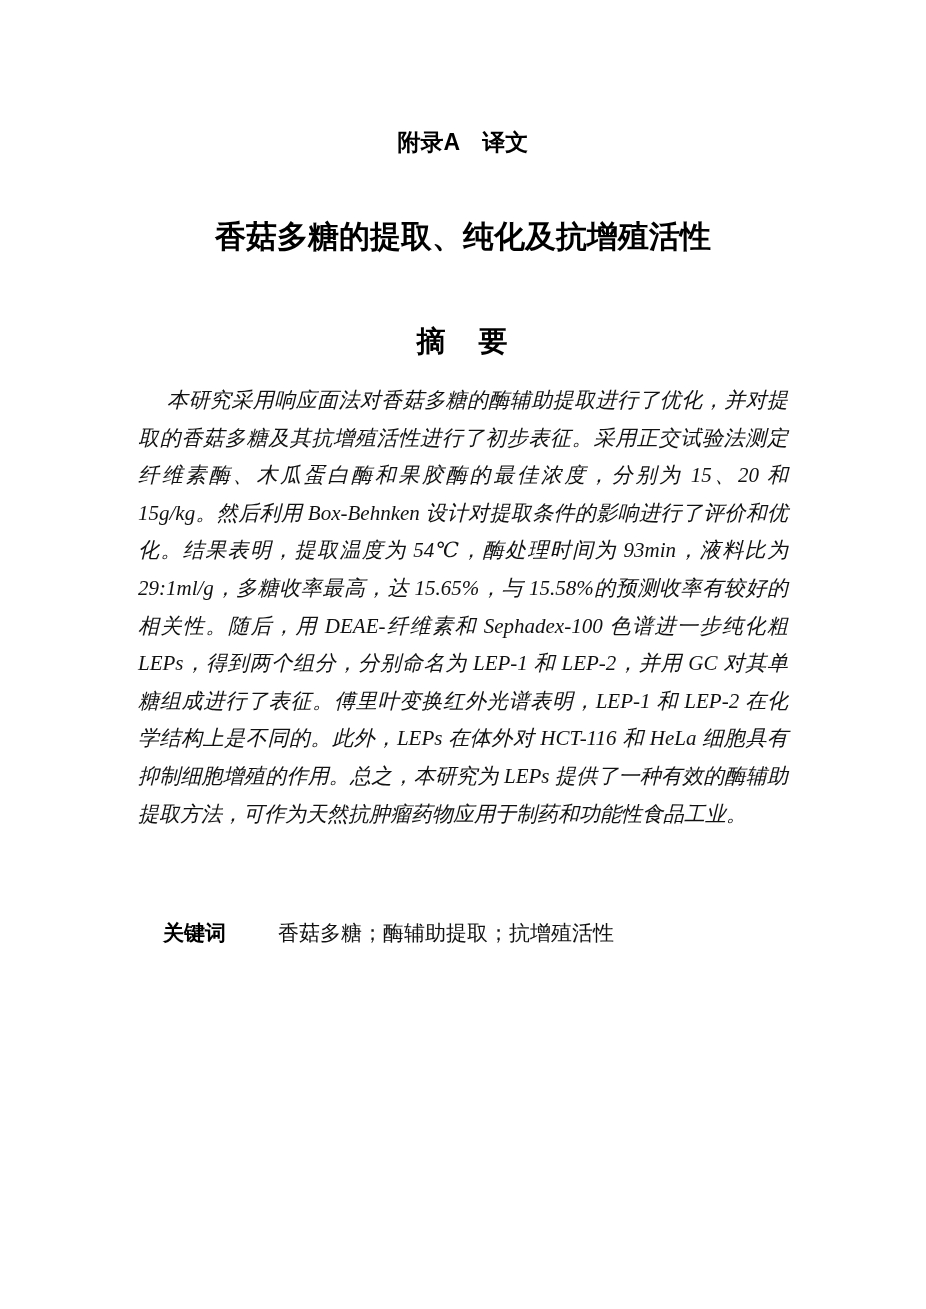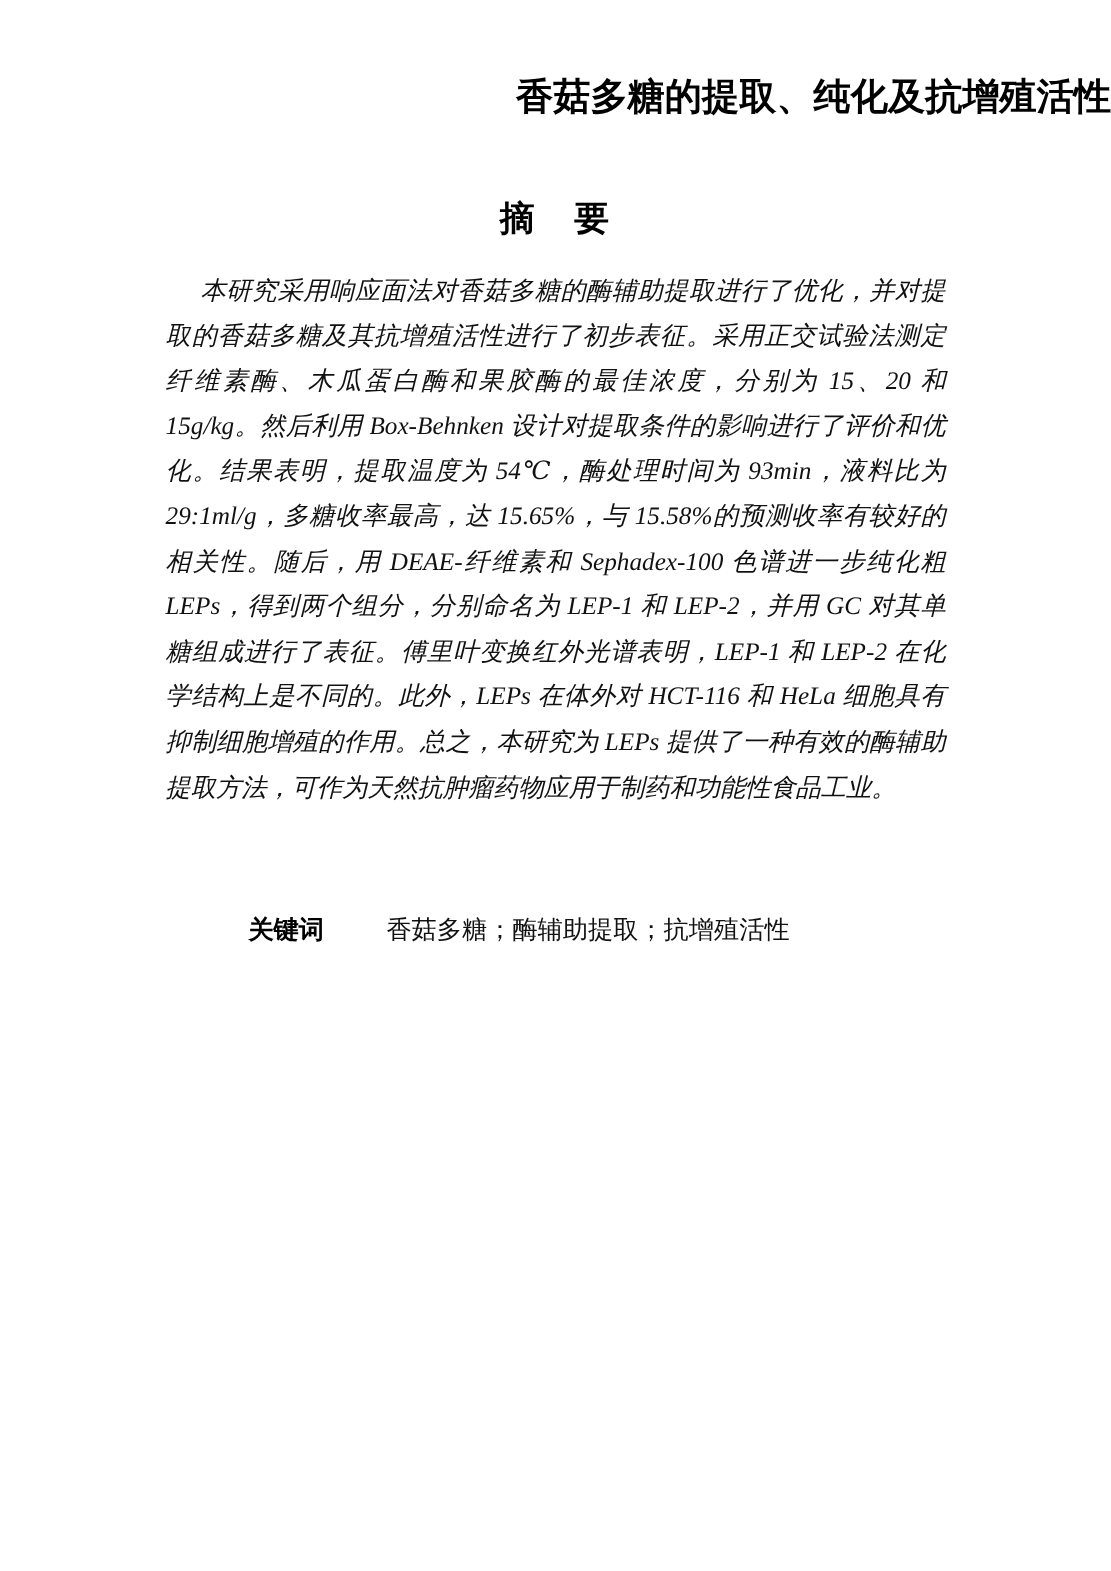--- a/index.html
+++ b/index.html
@@ -21,22 +21,22 @@
     padding-top: 126px;
     text-align: center;
     font-family: "Liberation Sans", "DejaVu Sans", sans-serif;
     font-weight: bold;
     font-size: 23px;
     line-height: 32px;
     color: #000000;
   }
   .doc-title {
     margin: 60px 0 0 0;
-    text-align: right;
-    font-family: Liberation Serif, serif;
+    text-align: center;
+    font-family: Liberation Mono, monospace;
     font-weight: bold;
     font-size: 31px;
     line-height: 42px;
     color: #000000;
   }
   .abstract-heading {
     margin: 62px 0 0 0;
     text-align: center;
     font-family: "Liberation Sans", "DejaVu Sans", sans-serif;
     font-weight: bold;
@@ -61,33 +61,33 @@
     margin: 85px 0 0 163px;
     font-size: 21px;
     line-height: 30px;
     color: #111111;
   }
   .keywords-label {
     font-family: Liberation Mono, monospace;
     font-weight: bold;
     color: #000000;
     margin-right: 16px;
-    margin-left: 44px;
   }
   .keywords-text {
     font-family: "Liberation Serif", "DejaVu Serif", serif;
     font-weight: normal;
     margin-left: 36px;
   }
 </style>
 </head>
 <body>
 
 <div class="page">
 
+  <h2 class="appendix-heading">附录A　译文</h2>
 
   <h1 class="doc-title">香菇多糖的提取、纯化及抗增殖活性</h1>
 
   <h2 class="abstract-heading">摘　要</h2>
 
   <p class="abstract-paragraph">本研究采用响应面法对香菇多糖的酶辅助提取进行了优化，并对提取的香菇多糖及其抗增殖活性进行了初步表征。采用正交试验法测定纤维素酶、木瓜蛋白酶和果胶酶的最佳浓度，分别为 15、20 和 15g/kg。然后利用 Box-Behnken 设计对提取条件的影响进行了评价和优化。结果表明，提取温度为 54℃，酶处理时间为 93min，液料比为 29:1ml/g，多糖收率最高，达 15.65%，与 15.58%的预测收率有较好的相关性。随后，用 DEAE-纤维素和 Sephadex-100 色谱进一步纯化粗 LEPs，得到两个组分，分别命名为 LEP-1 和 LEP-2，并用 GC 对其单糖组成进行了表征。傅里叶变换红外光谱表明，LEP-1 和 LEP-2 在化学结构上是不同的。此外，LEPs 在体外对 HCT-116 和 HeLa 细胞具有抑制细胞增殖的作用。总之，本研究为 LEPs 提供了一种有效的酶辅助提取方法，可作为天然抗肿瘤药物应用于制药和功能性食品工业。</p>
 
   <p class="keywords-row">
     <span class="keywords-label">关键词</span><span class="keywords-text">香菇多糖；酶辅助提取；抗增殖活性</span>
   </p>

